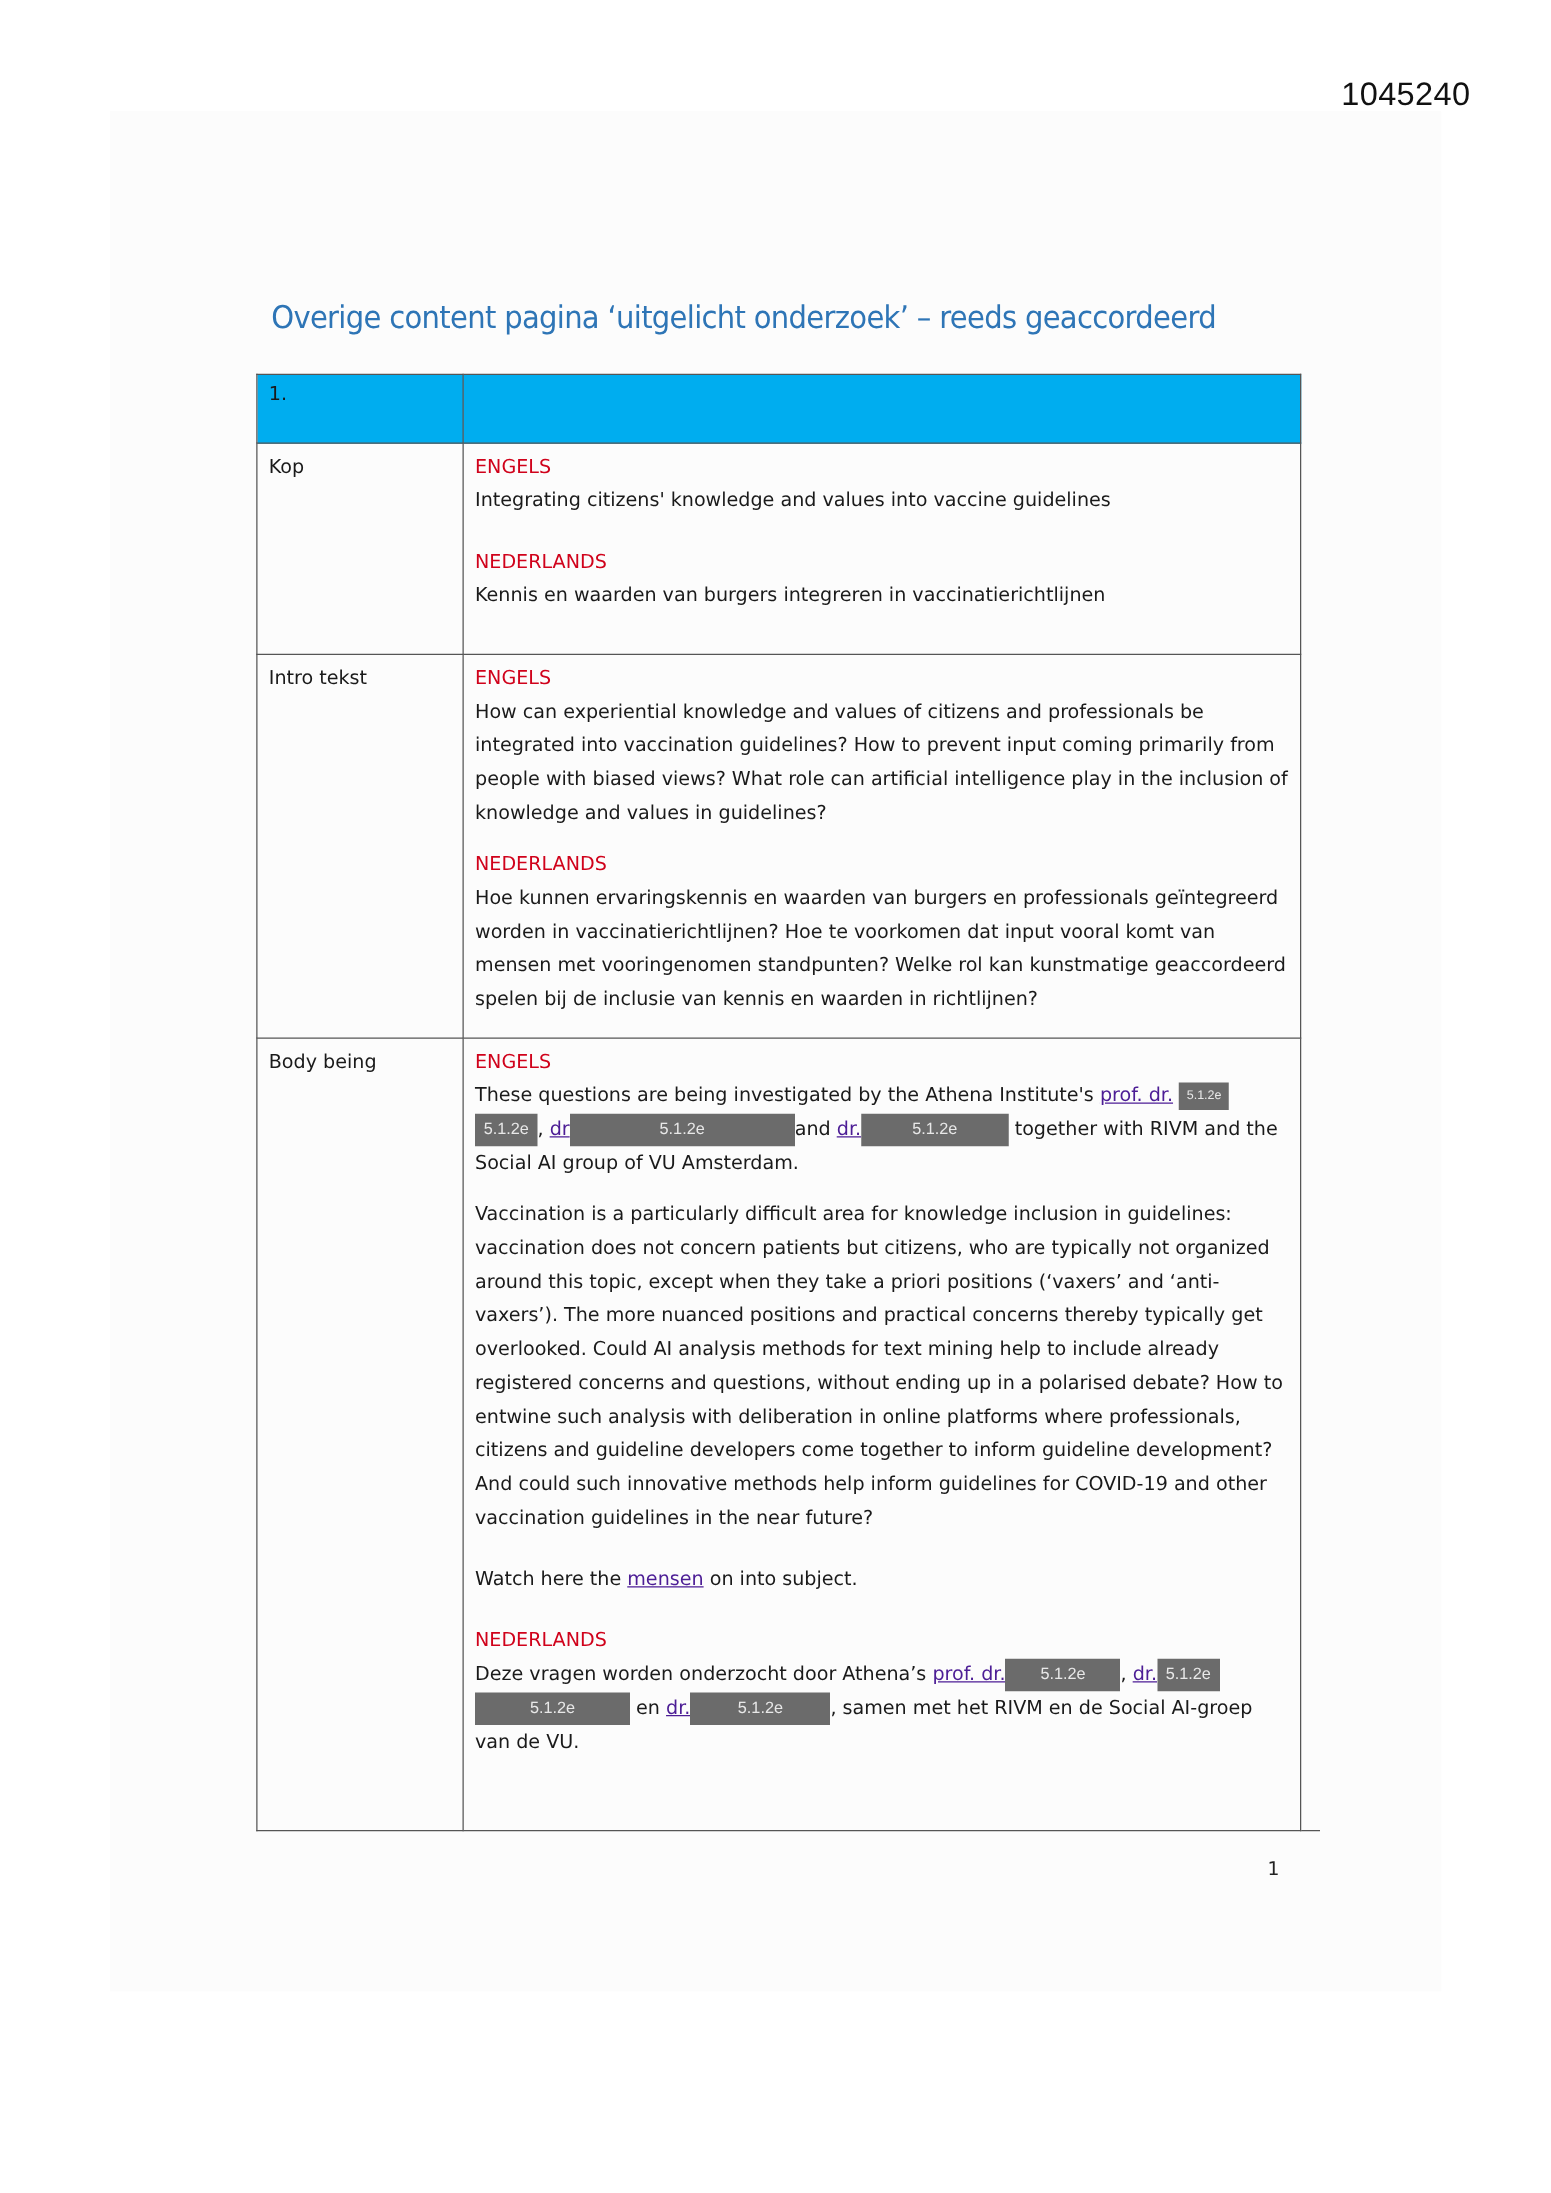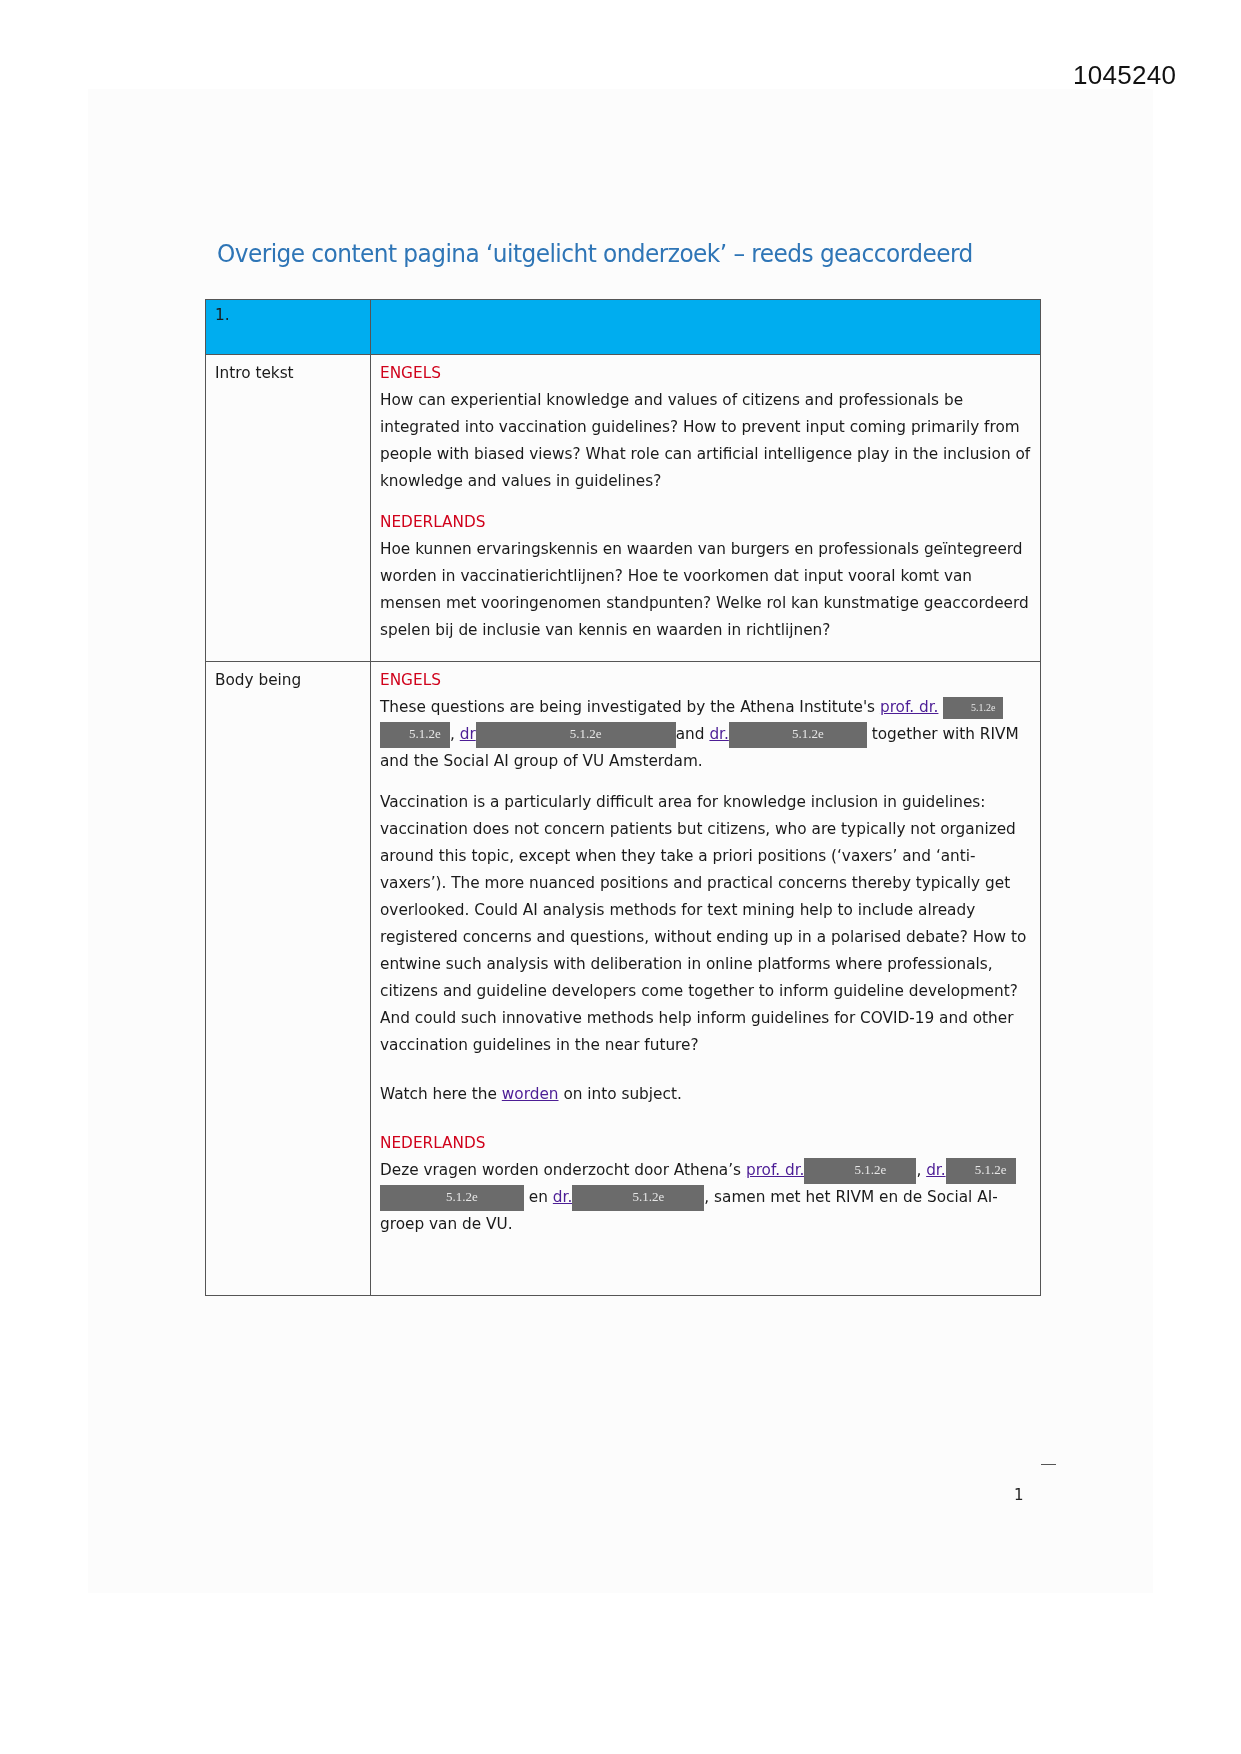--- a/index.html
+++ b/index.html
@@ -33,22 +33,22 @@
   tr.kop-row td { height: 155px; }
   tr.intro-row td { height: 293px; }
   tr.body-row td { height: 620px; }
   .lang { color: #d0021b; display: block; }
   .gap { display: block; height: 22px; }
   .gap-s { display: block; height: 14px; }
   .text-block { display: block; }
   .lnk { color: #4c1d95; text-decoration: underline; }
   .redact {
     display: inline-block; background: #6b6b6b; color: #e8e8e8; text-align: center;
-    font-family: Liberation Serif, serif; font-size: 13px; line-height: 24px;
-    height: 26px; vertical-align: middle; padding-left: 20px;
+    font-family: Liberation Sans, sans-serif; font-size: 13px; line-height: 24px;
+    height: 26px; vertical-align: middle;
   }
   .redact.small { font-size: 10px; line-height: 22px; height: 22px; }
   .page-number {
     position: absolute; left: 1014px; top: 1486px; font-size: 15px; color: #222;
     font-family: "DejaVu Sans", sans-serif;
   }
   .bottom-tail {
     position: absolute; left: 1041px; top: 1464px; width: 15px; height: 1px; background: #555;
   }
 </style>
@@ -61,41 +61,51 @@
 
 <h1 class="doc-title">Overige content pagina ‘uitgelicht onderzoek’ – reeds geaccordeerd</h1>
 
 <table class="content">
   <tbody>
       <tr class="header-row">
     <td class="label-cell">1.</td>
     <td></td>
   </tr>
 
+  <tr class="kop-row">
+    <td class="label-cell">Kop</td>
+    <td>
+      <span class="lang">ENGELS</span>
+      <span class="text-block">Integrating citizens' knowledge and values into vaccine guidelines</span>
+      <span class="gap"></span>
+      <span class="lang">NEDERLANDS</span>
+      <span class="text-block">Kennis en waarden van burgers integreren in vaccinatierichtlijnen</span>
+    </td>
+  </tr>
 
   <tr class="intro-row">
     <td class="label-cell">Intro tekst</td>
     <td>
       <span class="lang">ENGELS</span>
       <span class="text-block">How can experiential knowledge and values of citizens and professionals be integrated into vaccination guidelines? How to prevent input coming primarily from people with biased views? What role can artificial intelligence play in the inclusion of knowledge and values in guidelines?</span>
       <span class="gap-s"></span>
       <span class="lang">NEDERLANDS</span>
       <span class="text-block">Hoe kunnen ervaringskennis en waarden van burgers en professionals geïntegreerd worden in vaccinatierichtlijnen? Hoe te voorkomen dat input vooral komt van mensen met vooringenomen standpunten? Welke rol kan kunstmatige geaccordeerd spelen bij de inclusie van kennis en waarden in richtlijnen?</span>
     </td>
   </tr>
 
   <tr class="body-row">
     <td class="label-cell">Body being</td>
     <td>
       <span class="lang">ENGELS</span>
       <span class="text-block"><span>These questions are being investigated by the Athena Institute's </span><a class="lnk">prof. dr.</a> <span class="redact small" style="width:40px">5.1.2e</span><br><span class="redact" style="width:50px">5.1.2e</span><span>, </span><a class="lnk">dr</a><span class="redact" style="width:180px">5.1.2e</span><span>and </span><a class="lnk">dr.</a><span class="redact" style="width:118px">5.1.2e</span> <span>together with RIVM and the Social AI group of VU Amsterdam.</span></span>
       <span class="gap-s"></span>
       <span class="text-block">Vaccination is a particularly difficult area for knowledge inclusion in guidelines: vaccination does not concern patients but citizens, who are typically not organized around this topic, except when they take a priori positions (‘vaxers’ and ‘anti-vaxers’). The more nuanced positions and practical concerns thereby typically get overlooked. Could AI analysis methods for text mining help to include already registered concerns and questions, without ending up in a polarised debate? How to entwine such analysis with deliberation in online platforms where professionals, citizens and guideline developers come together to inform guideline development? And could such innovative methods help inform guidelines for COVID-19 and other vaccination guidelines in the near future?</span>
       <span class="gap"></span>
-      <span class="text-block"><span>Watch here the </span><a class="lnk">worden</a><span> on into subject.</span></span>
+      <span class="text-block"><span>Watch here the </span><a class="lnk">mensen</a><span> on into subject.</span></span>
       <span class="gap"></span>
       <span class="lang">NEDERLANDS</span>
       <span class="text-block"><span>Deze vragen worden onderzocht door Athena’s </span><a class="lnk">prof. dr.</a><span class="redact" style="width:92px">5.1.2e</span><span>, </span><a class="lnk">dr.</a><span class="redact" style="width:50px">5.1.2e</span><br><span class="redact" style="width:124px">5.1.2e</span><span> en </span><a class="lnk">dr.</a><span class="redact" style="width:112px">5.1.2e</span><span>, samen met het RIVM en de Social AI-groep van de VU.</span></span>
     </td>
   </tr>
 </tbody>
   </table>
 
 <div class="bottom-tail"></div>
 

